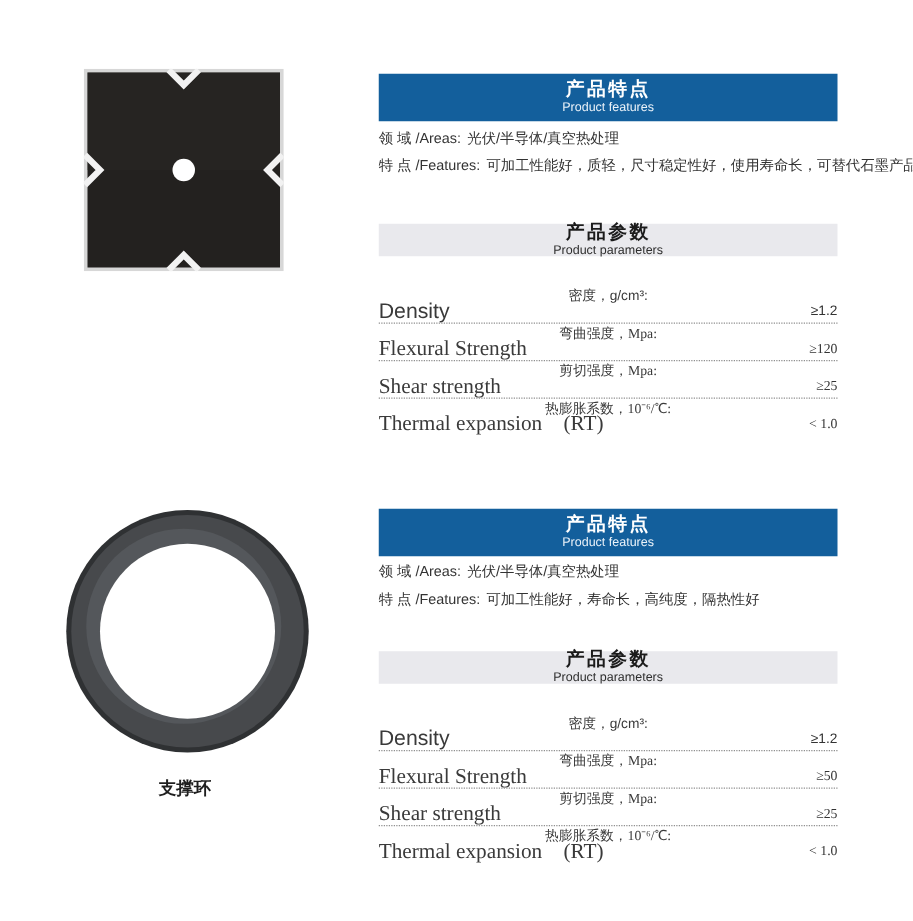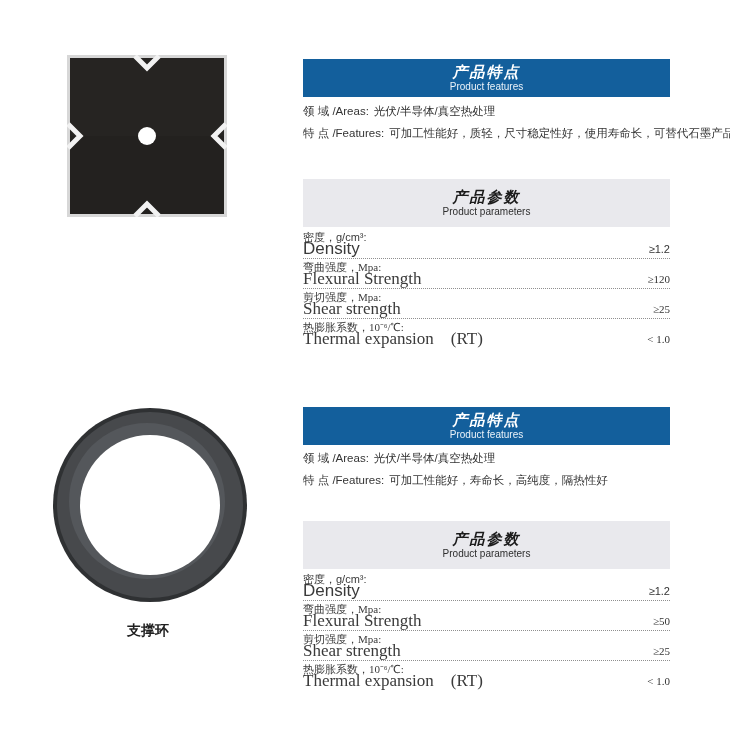--- a/index.html
+++ b/index.html
@@ -9,36 +9,36 @@
 
   
   .photo { position:absolute; }
   .product-label { position:absolute; width:200px; text-align:center;
                    font-size:14px; font-weight:bold; color:#1f1f1f; }
 
   
   .bar { position:absolute; left:303px; width:367px; height:38px;
          display:flex; flex-direction:column; align-items:center; justify-content:center; }
   .bar.blue { background:#135f9c; color:#ffffff; }
-  .bar.gray { background:#e9e9ed; height:48px; }
-  .bar-title { font-size:15px; font-weight:bold; letter-spacing:2px; line-height:17px;font-style:italic; }
+  .bar.gray { background:#e9e9ed; height:26px; }
+  .bar-title { font-size:15px; font-weight:bold; letter-spacing:2px; line-height:17px; }
   .bar.blue .bar-title { color:#ffffff; }
   .bar.gray .bar-title { color:#1b1b1b; }
   .bar-sub { font-size:10px; line-height:13px; }
   .bar.blue .bar-sub { color:#eaf2f9; }
   .bar.gray .bar-sub { color:#2e2e2e; }
 
   .features { position:absolute; left:303px; width:367px; font-size:11.5px; color:#333333; }
   .feat-line { line-height:14px; margin-bottom:8px; white-space:nowrap; }
   .feat-label { margin-right:5px; }
 
   .ptable { position:absolute; left:303px; width:367px; }
   .prow { position:relative; padding:2px 0 3px 0; }
   .prow + .prow { border-top:1px dotted #8f8f8f;font-family:Liberation Serif, serif; }
-  .pzh { font-size:11px; line-height:12px; color:#3a3a3a; }
+  .pzh { font-size:11px; line-height:12px; color:#3a3a3a;text-align:center; }
   .pen { font-size:17px; line-height:12px; color:#3a3a3a; }
   .pval { position:absolute; right:0; bottom:3px; font-size:11px; line-height:12px; color:#333333;margin-left:24px; }
 </style>
 </head>
 <body>
 
 <div class="page">
 
   <div class="photo" style="left:67px; top:55px; width:160px; height:162px;">
     <svg width="160" height="162" viewBox="0 0 160 162">

